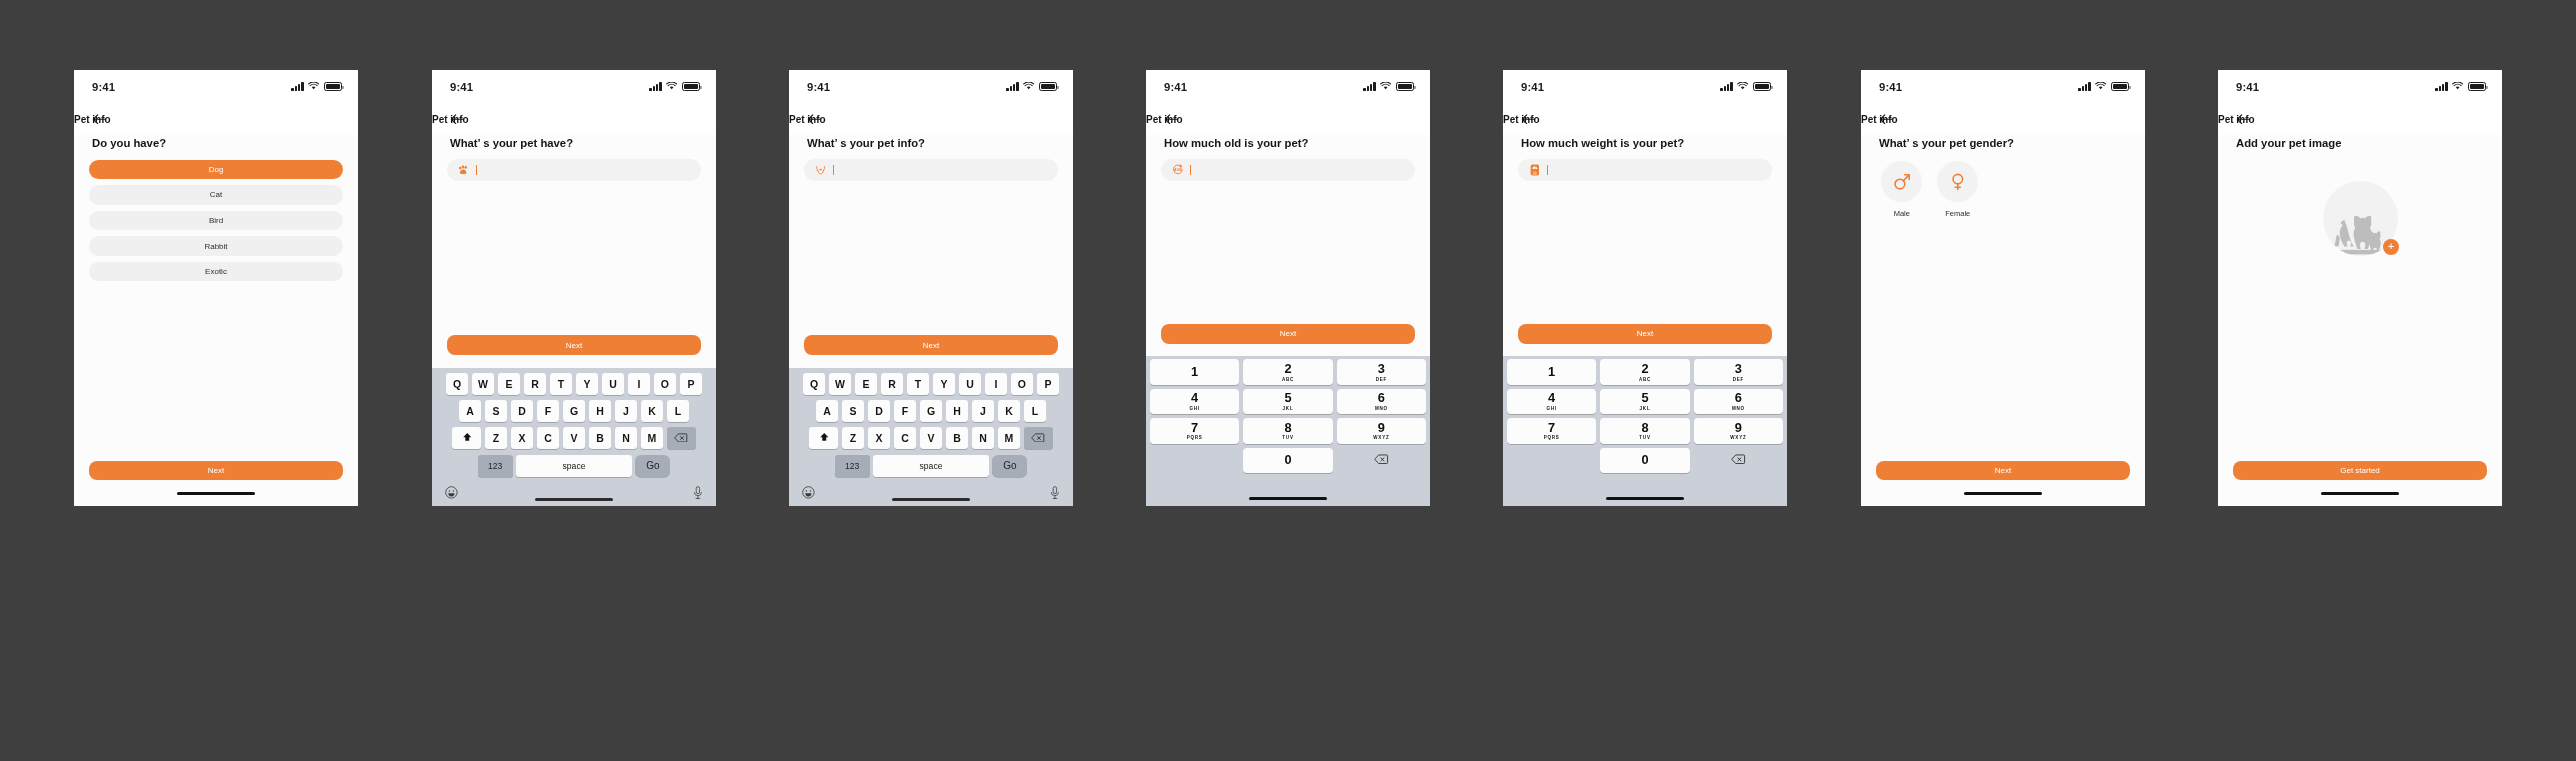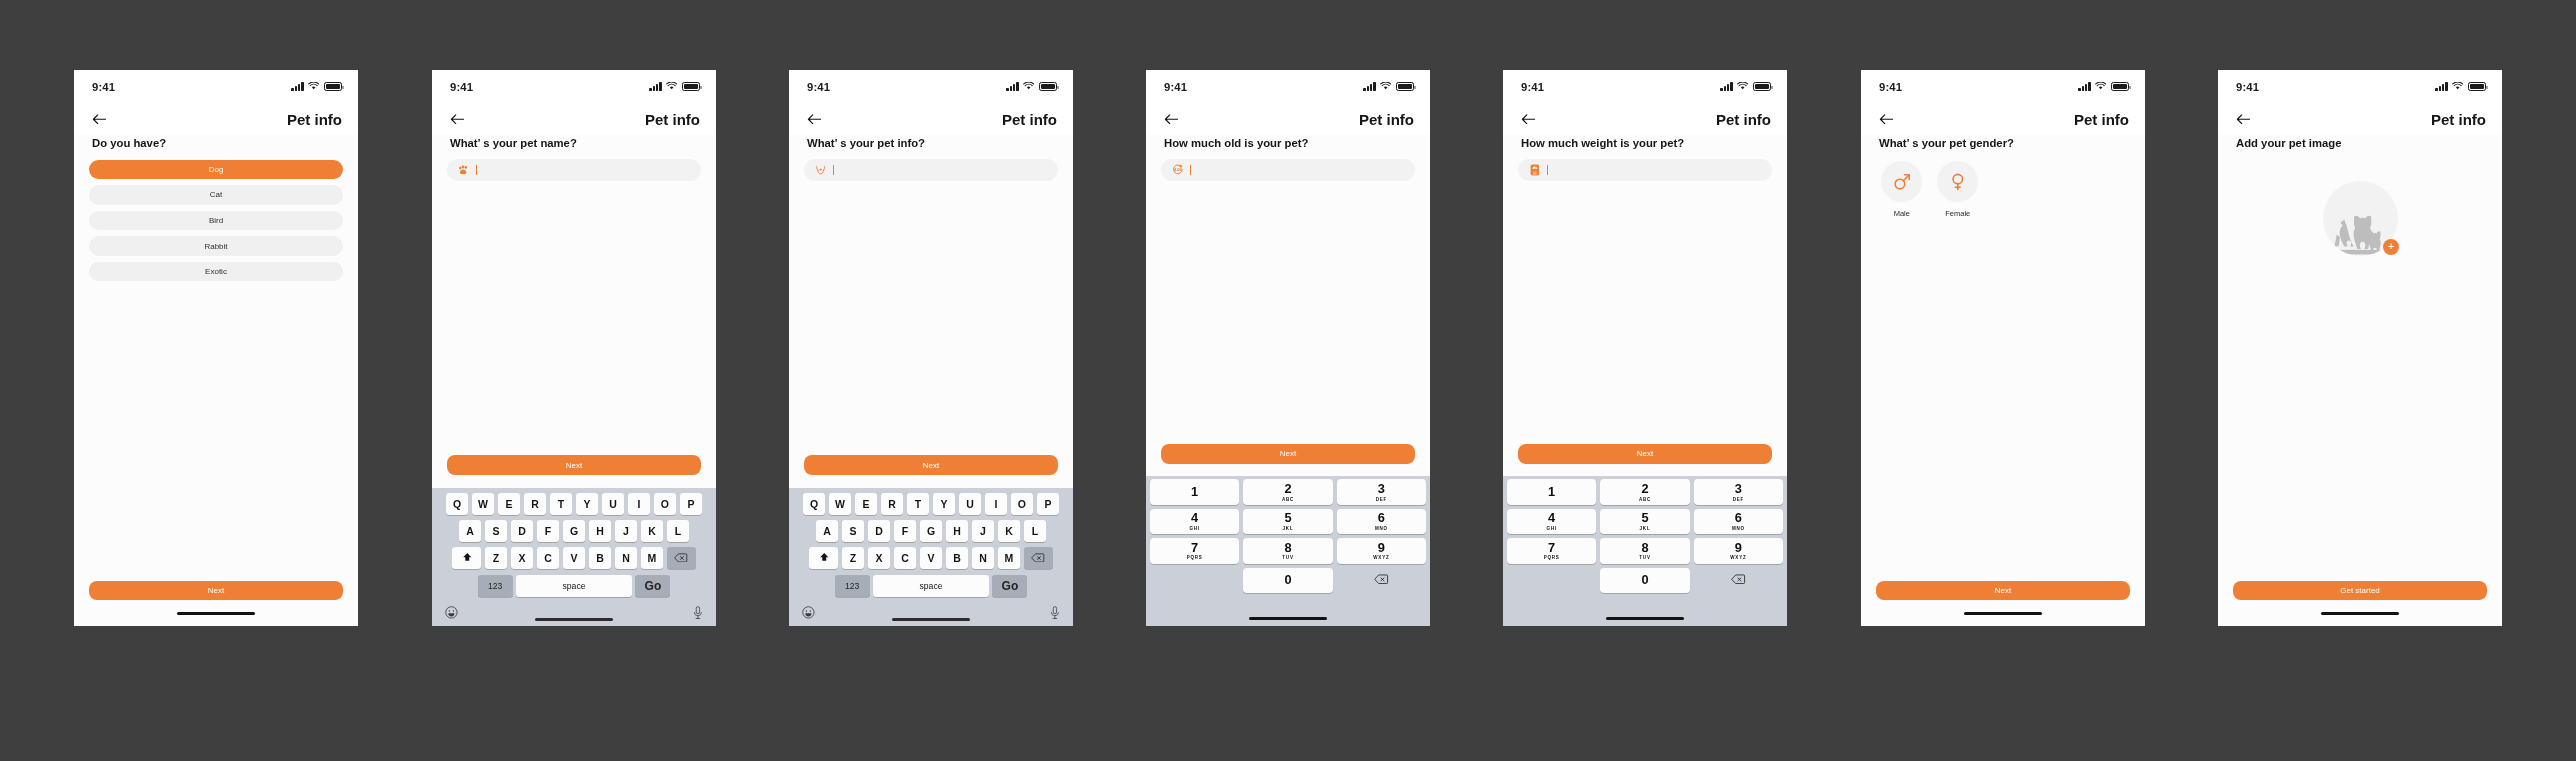--- a/index.html
+++ b/index.html
@@ -11,21 +11,21 @@
   }
   .stage {
     position: relative;
     width: 2576px; height: 761px;
     background: #3f3f3f;
   }
   .phone {
     position: absolute;
     top: 70px;
     width: 284px;
-    height: 556px;
+    height: 436px;
     background: #ffffff;
     overflow: hidden;
     display: flex;
     flex-direction: column;
   }
   
   .statusbar {
     height: 33px;
     flex: 0 0 33px;
     background: #ffffff;
@@ -70,22 +70,22 @@
     background: #ffffff;
     display: flex;
     align-items: center;
     position: relative;
     padding: 0 15px;
   }
   .nav-back { width: 19.6px; height: 19.6px; display: flex; align-items: center; justify-content: center; cursor: pointer; }
   .nav-title {
     position: absolute;
     left: 0; right: 16px;
-    text-align: right;
-    font-size: 15px;
+    text-align: left;
+    font-size: 10px;
     font-weight: bold;
     color: #161616;
     pointer-events: none;
   }
 
   
   .screen-body {
     flex: 1 1 auto;
     background: #fcfcfc;
     position: relative;
@@ -197,21 +197,21 @@
     font-size: 10.5px; font-weight: bold; color: #141414;
     box-shadow: 0 0.8px 0 rgba(0,0,0,0.28);
     cursor: pointer;
   }
   .kb-row.r2 { padding: 0 12.8px; }
   .kb-row.r3 { padding: 0 0px; }
   .key.wide-fn { background: #fcfcfd; min-width: 29px; }
   .key.gray { background: #a7adb7; box-shadow: 0 0.8px 0 rgba(0,0,0,0.25); }
   .key.space { min-width: 116px; font-size: 8.6px; font-weight: normal; }
   .key.k123 { min-width: 35px; font-size: 8.6px; font-weight: normal; color: #232323; }
-  .key.go { min-width: 35px; font-size: 12px; font-weight: bold; color: #232323; }
+  .key.go { min-width: 35px; font-size: 10px; font-weight: normal; color: #232323; border-radius: 6px; }
   .kb-bottom {
     height: 24px;
     display: flex; align-items: center; justify-content: space-between;
     padding: 0 10.5px;
     position: relative;
   }
   .kb-home { position: absolute; left: 0; right: 0; bottom: 5.3px; display: flex; justify-content: center; }
   .kb-home > div { width: 78px; height: 3px; border-radius: 2.3px; background: #2c2c2c; }
 
   
@@ -316,21 +316,21 @@
     </div>
     <div class="navbar">
       <span class="nav-back">
         <svg width="14.3" height="10.5" viewBox="0 0 20 14">
             <path d="M19 7H2M8 1 2 7l6 6" stroke="#111" stroke-width="1.6" fill="none" stroke-linecap="round" stroke-linejoin="round"></path>
           </svg>
       </span>
       <span class="nav-title">Pet info</span>
     </div>
     <div class="screen-body">
-      <div class="q-title">What’  s your pet name?</div>
+      <div class="q-title">What’  s your pet have?</div>
       <div class="field-wrap">
         <div class="field">
           <span class="field-icon">
             <svg width="11.3" height="10.5" viewBox="0 0 16 15" fill="#ef7f35">
                 <ellipse cx="3.2" cy="4.3" rx="1.7" ry="2.2"></ellipse>
                 <ellipse cx="7" cy="2.7" rx="1.7" ry="2.3"></ellipse>
                 <ellipse cx="11" cy="3.3" rx="1.7" ry="2.2"></ellipse>
                 <path d="M7.3 6.5c2.3 0 4.6 2 4.6 4.2 0 1.6-1.5 2.3-3 2.3h-3.3c-1.5 0-2.9-.7-2.9-2.3 0-2.2 2.3-4.2 4.6-4.2z"></path>
               </svg>
           </span>

